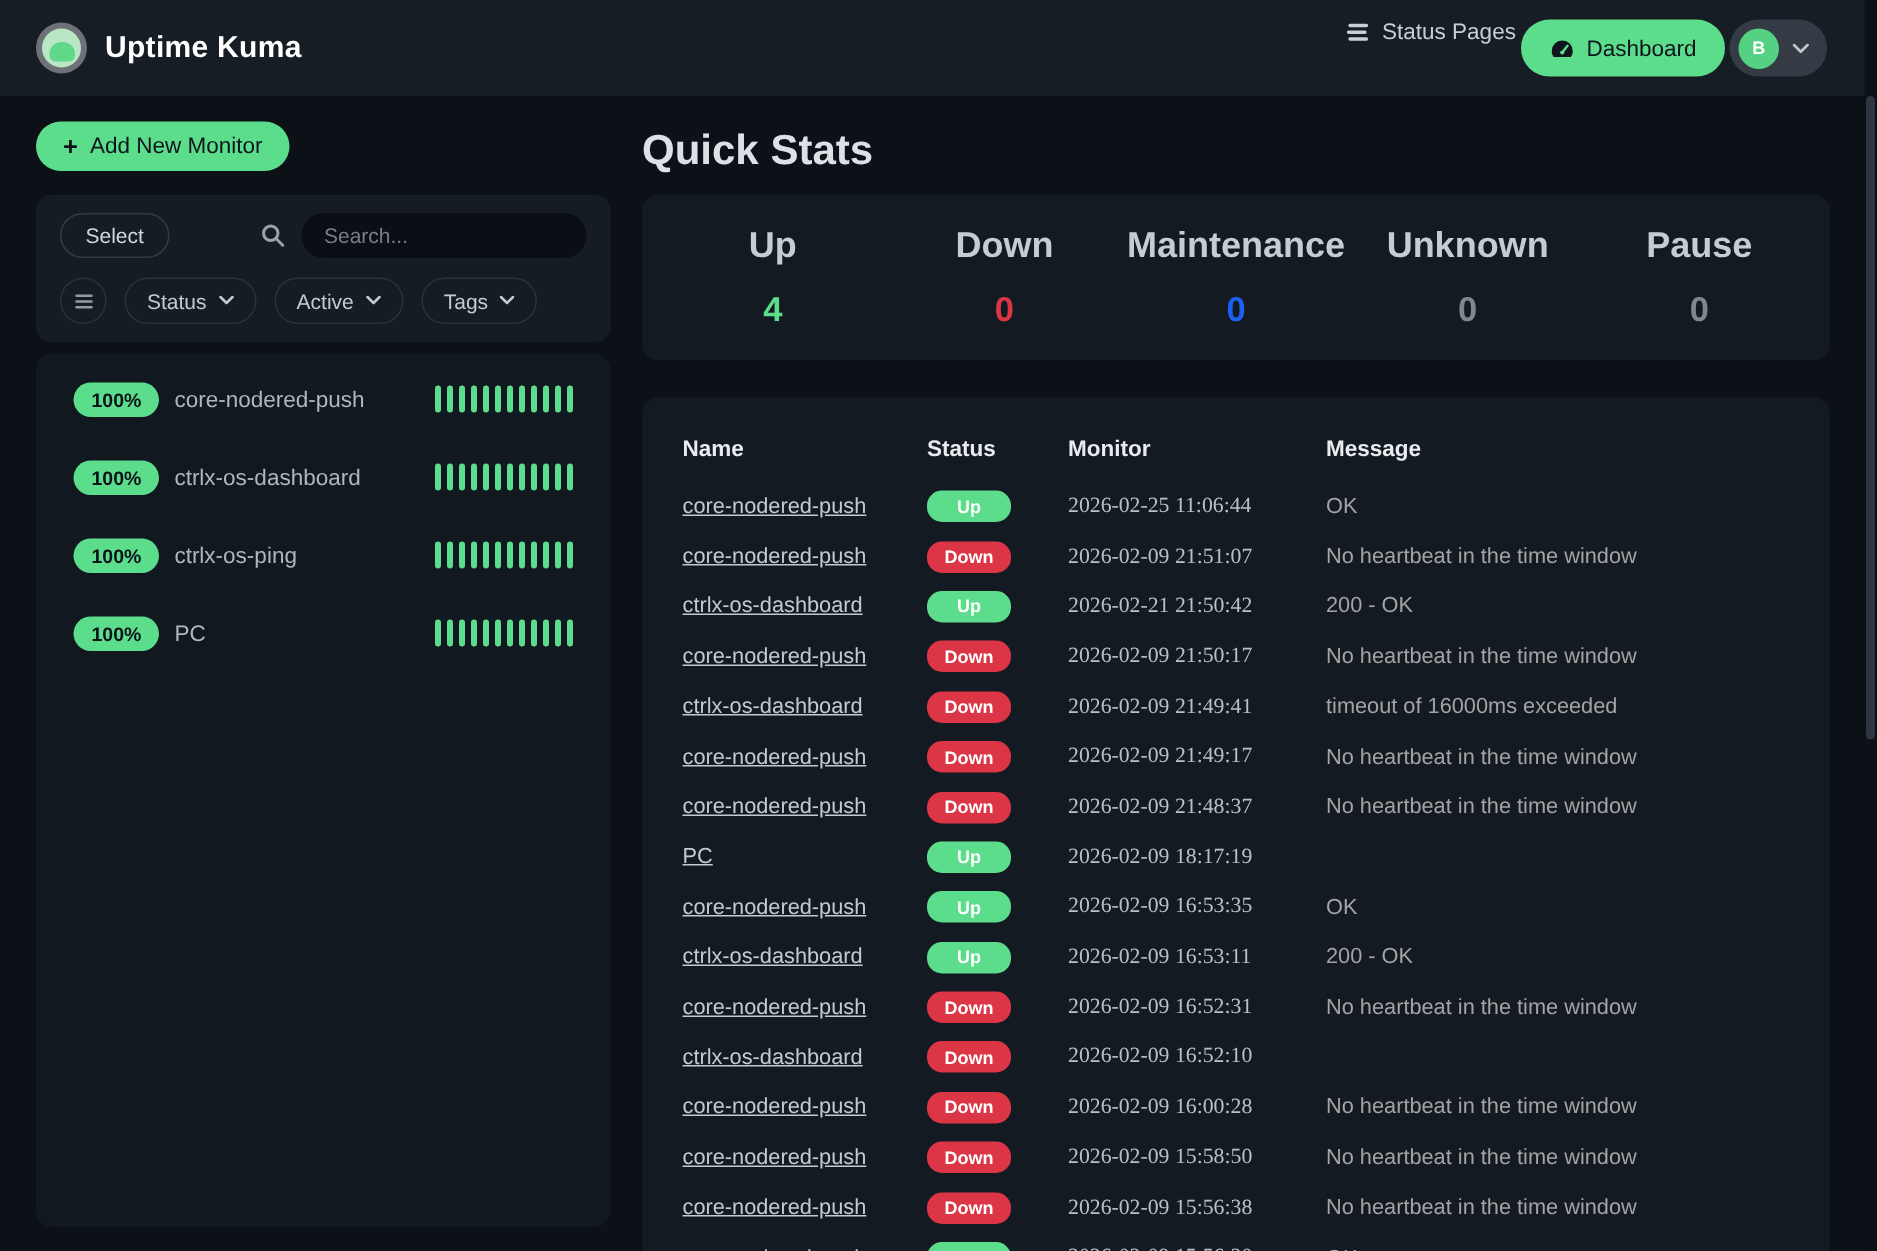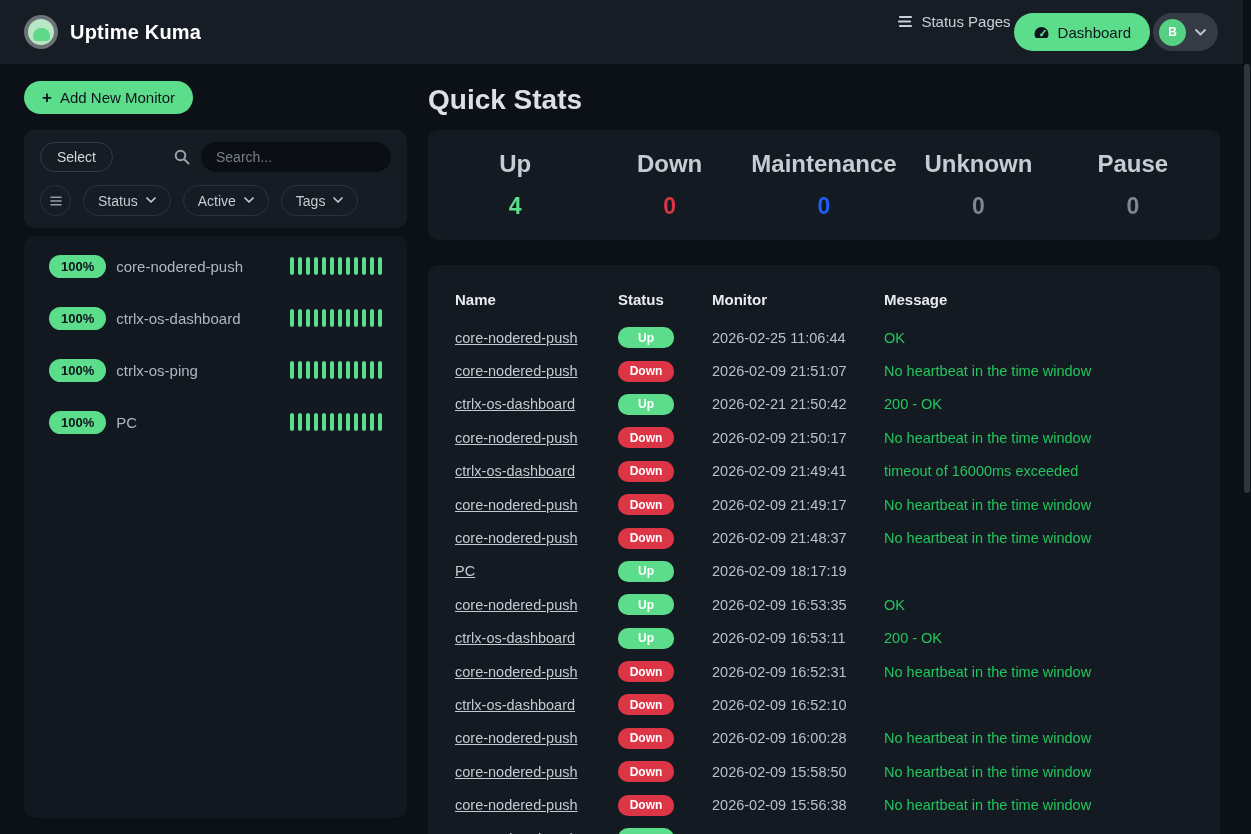--- a/index.html
+++ b/index.html
@@ -56,22 +56,22 @@
   .thead { display:flex; font-weight:bold; color:#e9ecef; font-size:15px; padding:4px 0 13px 0; }
   .trow { display:flex; align-items:center; height:33.4px; font-size:14.5px; }
   .col-name { width:163px; }
   .col-status { width:94px; }
   .col-datetime { width:172px; }
   .col-message { flex:1; }
   .mon-link { color:#c3cad1; text-decoration:underline; cursor:pointer; }
   .status-pill { display:inline-block; width:56px; text-align:center; border-radius:10px; font-size:12px; font-weight:bold; color:#ffffff; padding:3.5px 0; }
   .status-pill.up { background:#5cdd8b; }
   .status-pill.down { background:#dc3545; }
-  .cell-datetime { color:#b9c0c8; }
-  .cell-message { color:#22c55e; }
+  .cell-datetime { color:#b9c0c8;font-family:Liberation Serif, serif; }
+  .cell-message { color:#a3a3a3; }
 
   
   .scroll-track { position:absolute; top:0; right:0; width:8px; height:834px; background:#0c1117; }
   .scroll-thumb { position:absolute; top:64px; right:1px; width:6px; height:429px; background:#2e3741; border-radius:3px; cursor:pointer; }
 
   svg { display:block; }
 </style>
 </head>
 <body>
 

